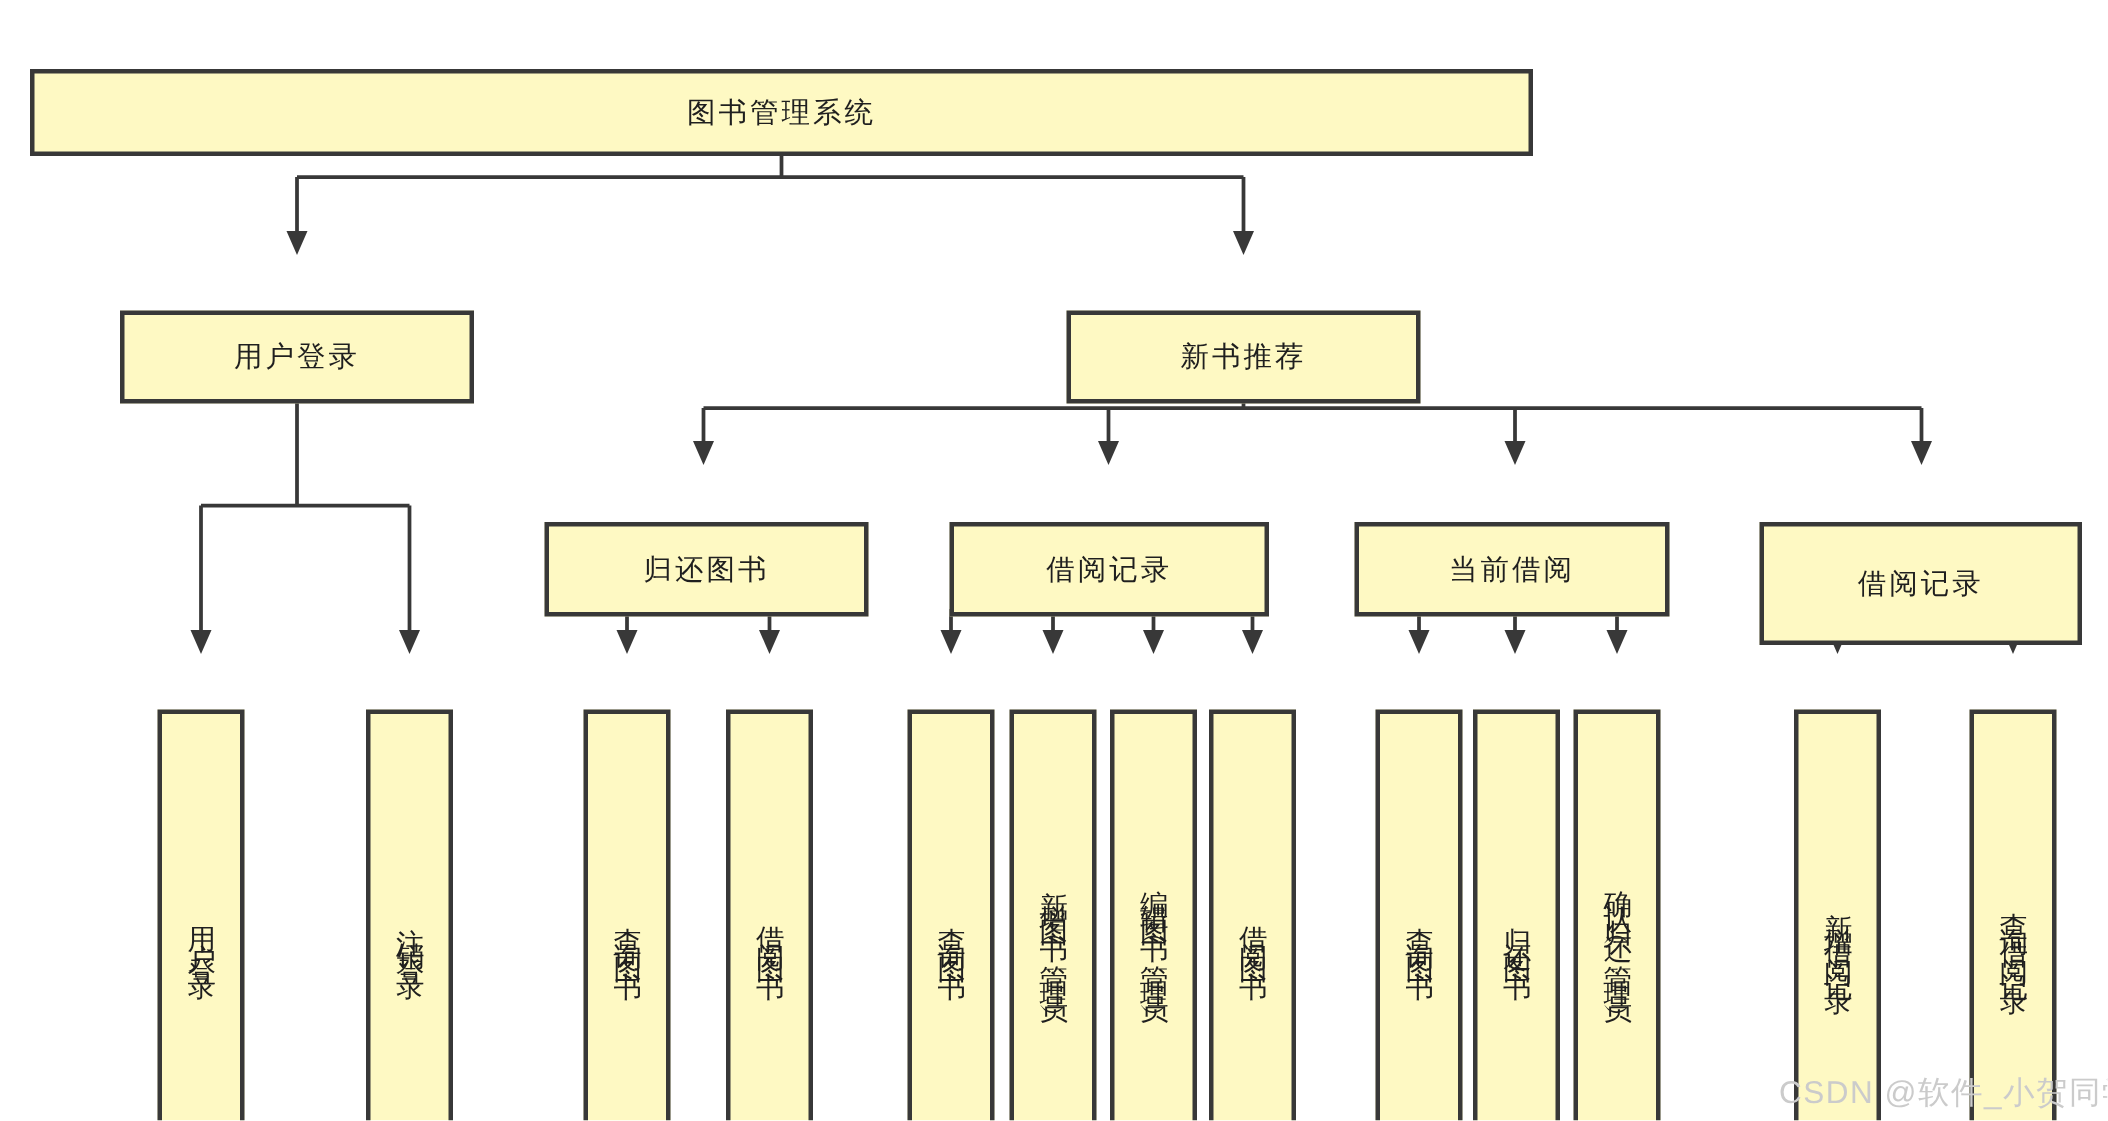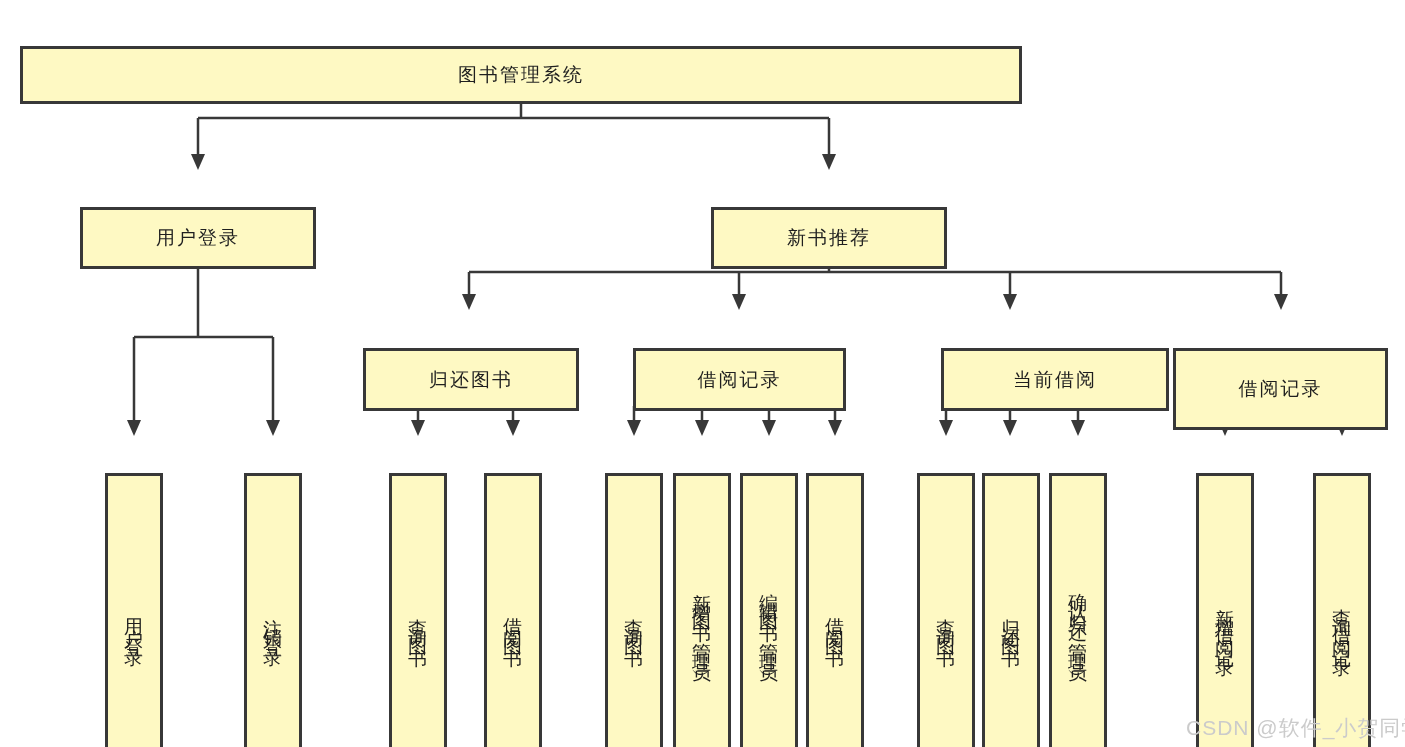--- a/index.html
+++ b/index.html
@@ -88,21 +88,21 @@
     </g>
   </svg>
 
   <div class="box" style="left:20px;top:10px;width:1002px;height:58px">图书管理系统</div>
 
   <div class="box" style="left:80px;top:171px;width:236px;height:62px">用户登录</div>
   <div class="box" style="left:711px;top:171px;width:236px;height:62px">新书推荐</div>
 
   <div class="box" style="left:363px;top:312px;width:216px;height:63px">归还图书</div>
   <div class="box" style="left:633px;top:312px;width:213px;height:63px">借阅记录</div>
-  <div class="box" style="left:941px;top:312px;width:228px;height:63px">当前借阅</div>
+  <div class="box" style="left:903px;top:312px;width:210px;height:63px">当前借阅</div>
   <div class="box" style="left:1173px;top:312px;width:215px;height:82px">借阅记录</div>
 
   <div class="box vbox" style="left:105px">用户登录</div>
   <div class="box vbox" style="left:244px">注销登录</div>
 
   <div class="box vbox" style="left:389px">查询图书</div>
   <div class="box vbox" style="left:484px">借阅图书</div>
 
   <div class="box vbox" style="left:605px">查询图书</div>
   <div class="box vbox" style="left:673px">新增图书（管理员）</div>

